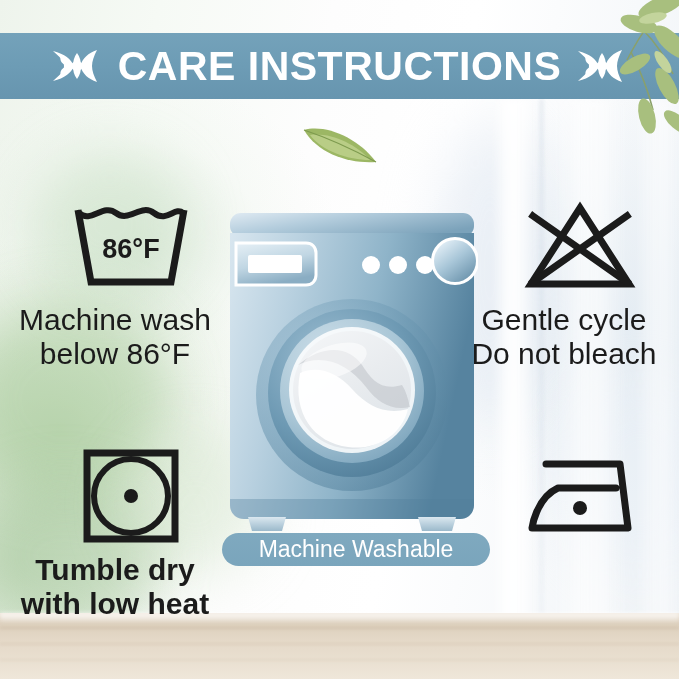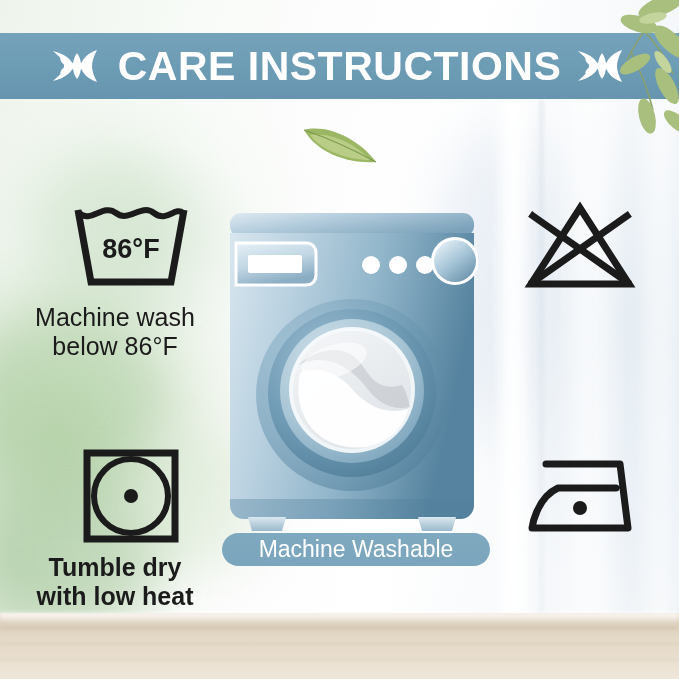--- a/index.html
+++ b/index.html
@@ -140,21 +140,21 @@
   }
   .cell-icon {
     height: 96px;
     display: flex;
     align-items: center;
     justify-content: center;
     padding-left: 32px;
   }
   .cell-label {
     margin-top: 9px;
-    font-size: 25px;
+    font-size: 30px;
     line-height: 1.14;
     color: #1b1b1b;
     font-family: "Liberation Sans", sans-serif;
     white-space: pre-line;
   }
   #cell-wash   { left: 0px;   top: 198px; }
   #cell-bleach { left: 449px; top: 198px; }
   #cell-dry    { left: 0px;   top: 448px; font-weight: bold; }
   #cell-iron   { left: 449px; top: 448px; }
 
@@ -273,20 +273,22 @@
   </div>
 
   <div class="cell" id="cell-bleach">
     <div class="cell-icon">
       <svg width="118" height="92" viewBox="0 0 118 92">
         <path d="M59 8 L108 84 L10 84 Z" fill="none" stroke="#1b1b1b" stroke-width="7" stroke-linejoin="miter"></path>
         <path d="M12 16 L106 82" stroke="#1b1b1b" stroke-width="7" stroke-linecap="square"></path>
         <path d="M106 16 L12 82" stroke="#1b1b1b" stroke-width="7" stroke-linecap="square"></path>
       </svg>
     </div>
+    <div class="cell-label">Gentle cycle
+Do not bleach</div>
   </div>
 
   <div class="cell" id="cell-dry">
     <div class="cell-icon">
       <svg width="98" height="96" viewBox="0 0 98 96">
         <rect x="5" y="5" width="88" height="86" fill="none" stroke="#1b1b1b" stroke-width="7"></rect>
         <circle cx="49" cy="48" r="37" fill="none" stroke="#1b1b1b" stroke-width="6"></circle>
         <circle cx="49" cy="48" r="7" fill="#1b1b1b"></circle>
       </svg>
     </div>

